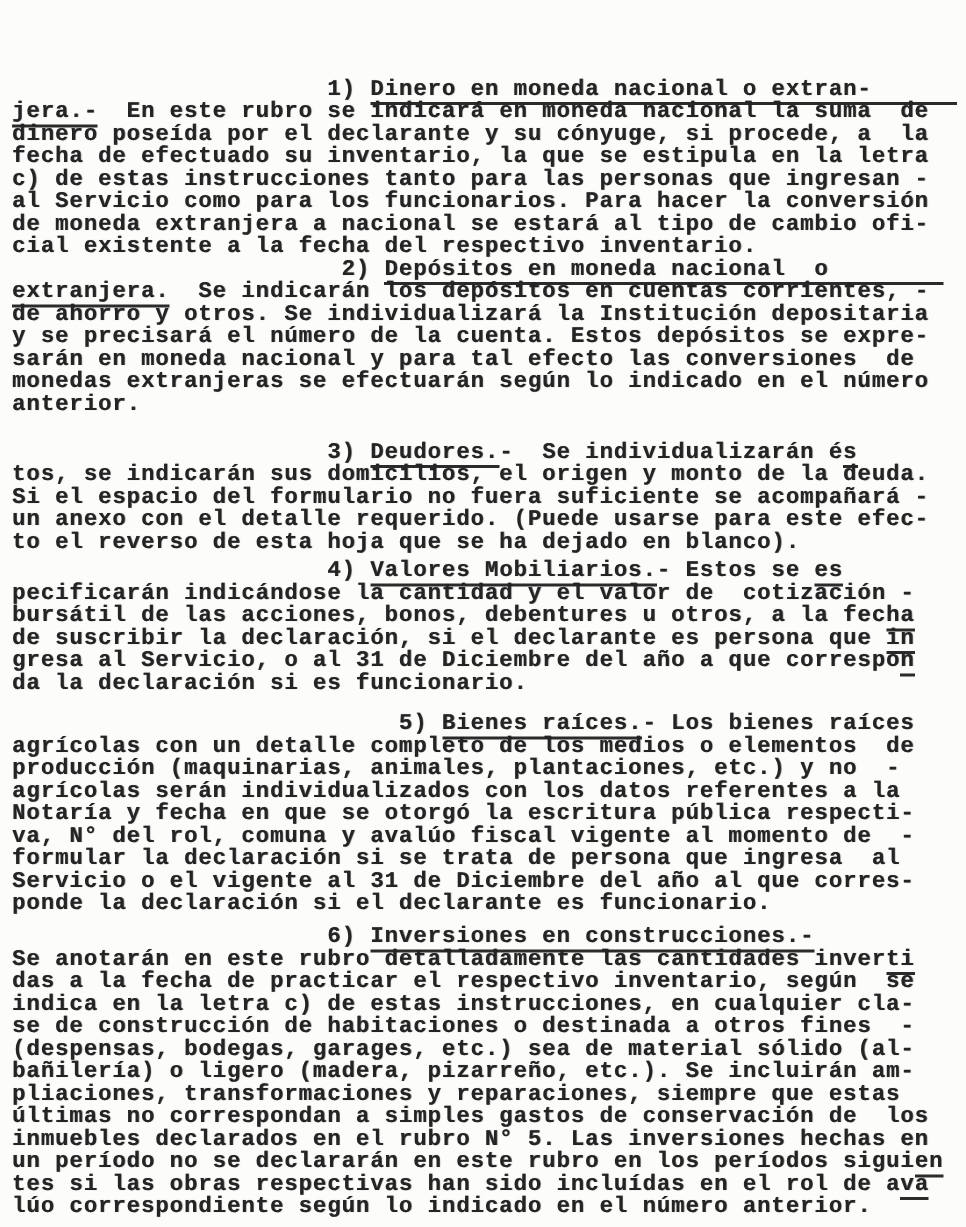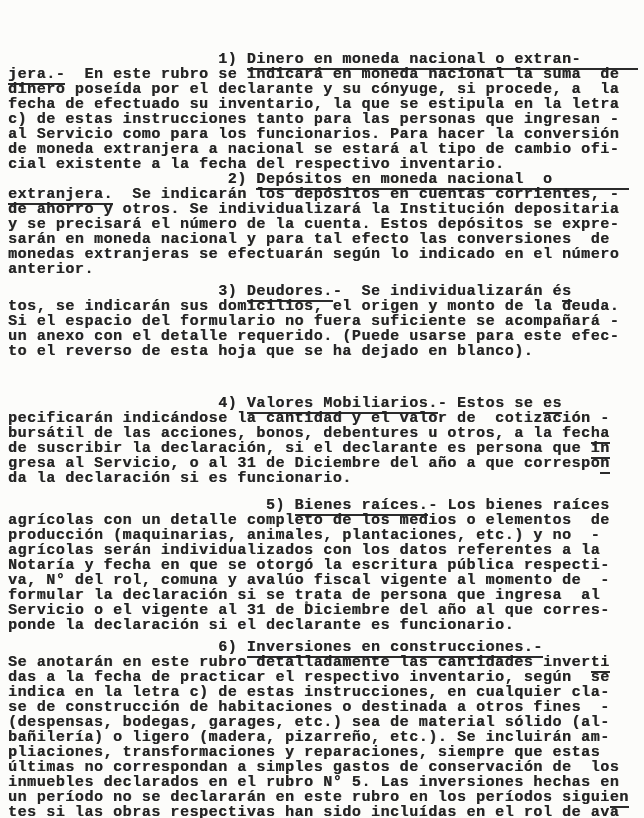--- a/index.html
+++ b/index.html
@@ -17,22 +17,22 @@
     font-weight:700;
     font-size:15px;
     line-height:15px;
     letter-spacing:0.55px;
     color:#242424;
     white-space:pre;
     text-shadow:0.4px 0.3px 0.5px rgba(25,25,25,0.6);
   }
   .para{margin:0;}
   .para:nth-child(1){margin-bottom:0;}
-  .para:nth-child(2){margin-bottom:7px;}
-  .para:nth-child(3){margin-bottom:37px;}
+  .para:nth-child(2){margin-bottom:17px;}
+  .para:nth-child(3){margin-bottom:4px;}
   .para:nth-child(4){margin-bottom:8px;}
   .para:nth-child(5){margin-bottom:7px;margin-top:12px;}
   .line{height:15px;}
   .u{border-bottom:2px solid #2b2b2b;}
   .artifact-dot{
     position:absolute;left:305px;top:601px;width:3px;height:3px;
     background:#3a3a3a;border-radius:50%;opacity:.75;
   }
 </style>
 </head>

